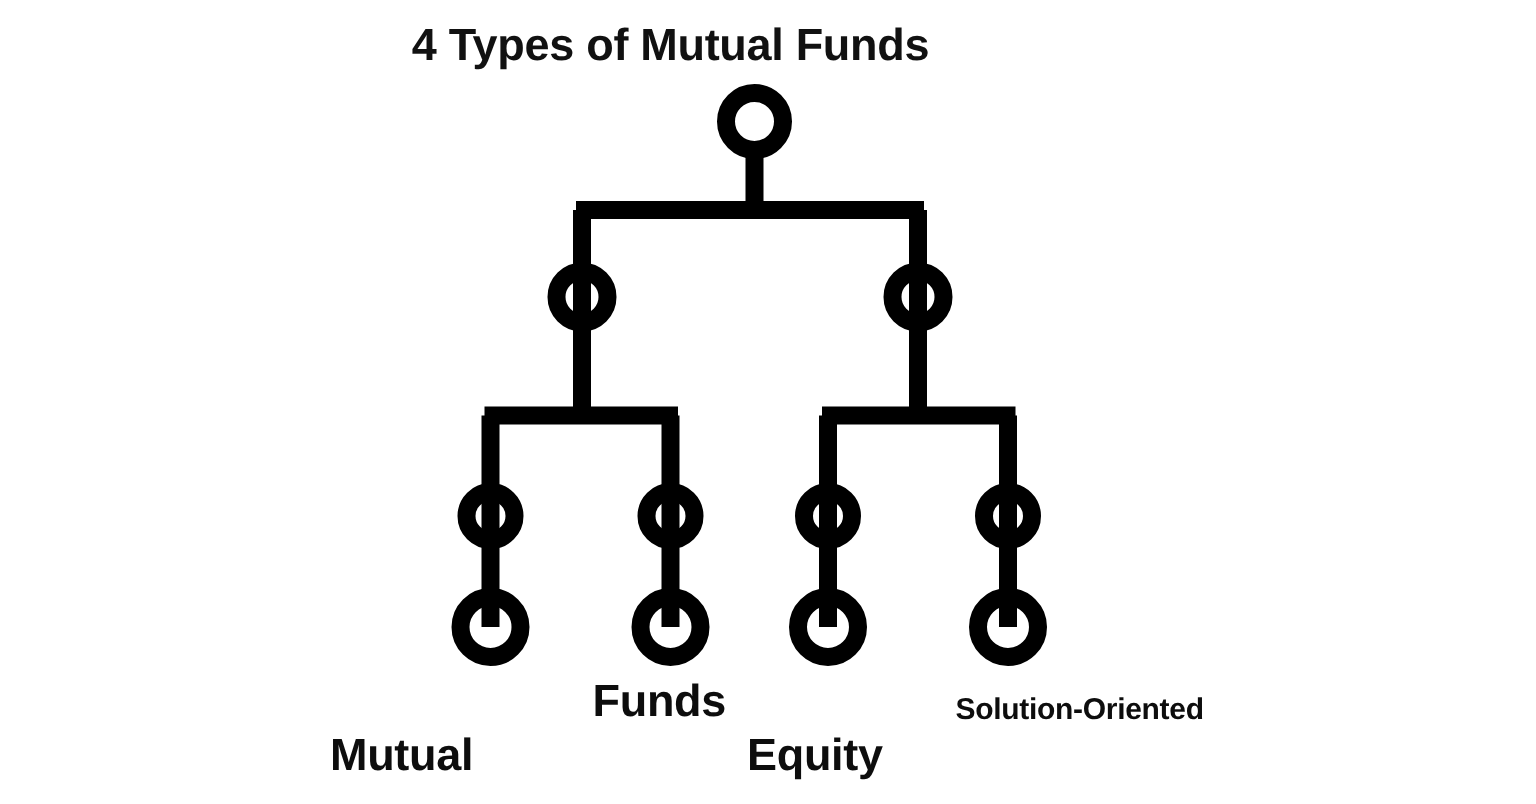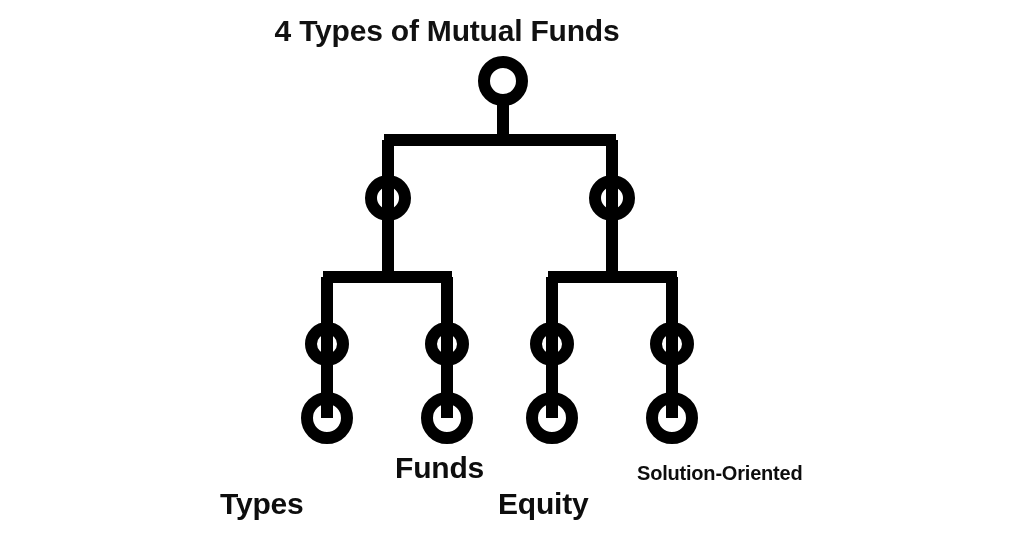--- a/index.html
+++ b/index.html
@@ -82,19 +82,19 @@
       <circle cx="447" cy="344" r="16" fill="none" stroke="#000000" stroke-width="12"></circle>
       <circle cx="552" cy="344" r="16" fill="none" stroke="#000000" stroke-width="12"></circle>
       <circle cx="672" cy="344" r="16" fill="none" stroke="#000000" stroke-width="12"></circle>
       <circle cx="327" cy="418" r="20" fill="none" stroke="#000000" stroke-width="12"></circle>
       <circle cx="447" cy="418" r="20" fill="none" stroke="#000000" stroke-width="12"></circle>
       <circle cx="552" cy="418" r="20" fill="none" stroke="#000000" stroke-width="12"></circle>
       <circle cx="672" cy="418" r="20" fill="none" stroke="#000000" stroke-width="12"></circle>
     </svg>
 
   <div id="label-layer">
-      <div class="leaf-label" style="left: 220px; top: 489px; font-size: 30px;">Types</div>
+      <div class="leaf-label" style="left: 220px; top: 489px; font-size: 30px;">Mutual</div>
       <div class="leaf-label" style="left: 395px; top: 453px; font-size: 30px;">Funds</div>
       <div class="leaf-label" style="left: 498px; top: 489px; font-size: 30px;">Equity</div>
       <div class="leaf-label" style="left: 637px; top: 453px; font-size: 20px; margin-top: 10px;">Solution-Oriented</div>
     </div>
 
 </div>
 
 </body></html>

